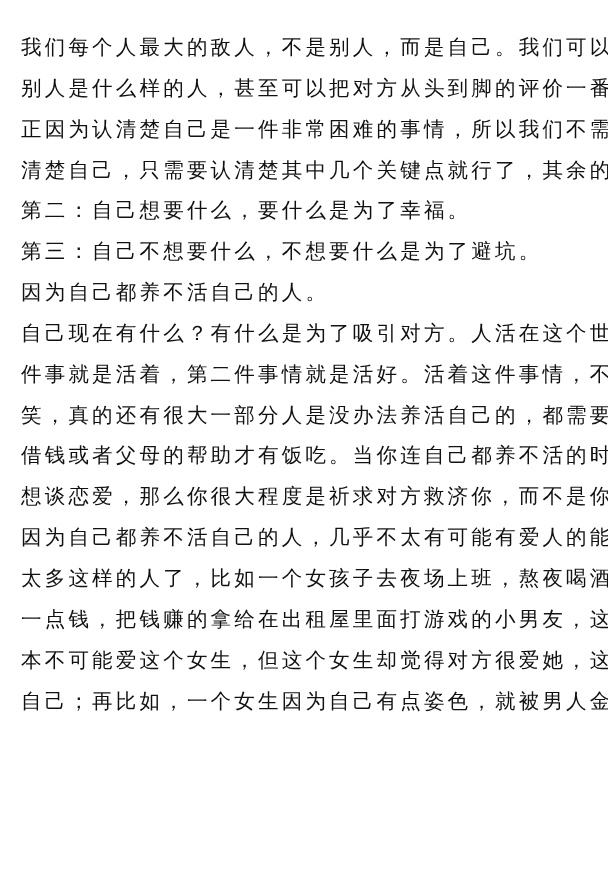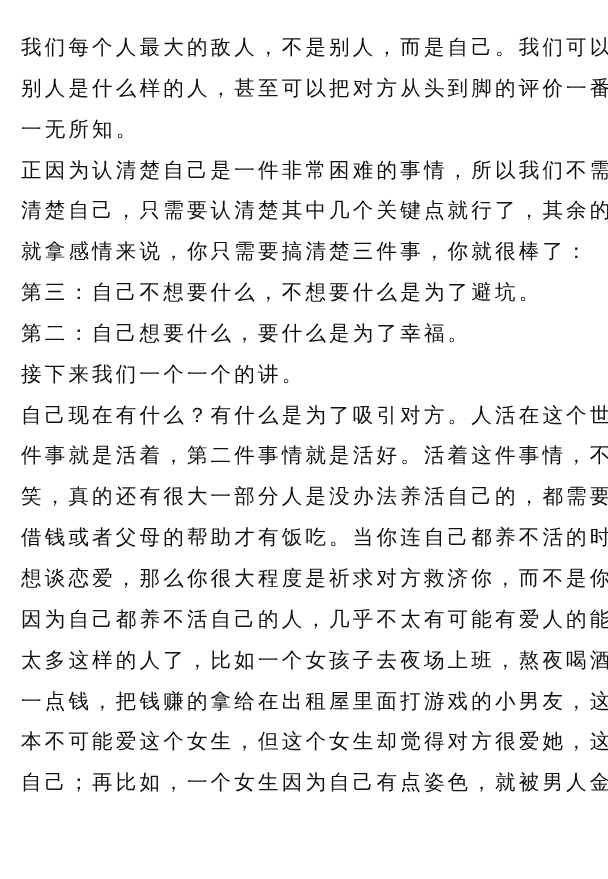--- a/index.html
+++ b/index.html
@@ -29,27 +29,25 @@
       white-space: nowrap;
       letter-spacing: 3.2px;
     }
   </style>
 </head>
 <body>
 
 <div class="doc">
   <span class="line">我们每个人最大的敌人，不是别人，而是自己。我们可以清楚的看清</span>
   <span class="line">别人是什么样的人，甚至可以把对方从头到脚的评价一番，却对自己</span>
-  <span class="line">一无所知。</span>
   <span class="line">正因为认清楚自己是一件非常困难的事情，所以我们不需要全面的认</span>
   <span class="line">清楚自己，只需要认清楚其中几个关键点就行了，其余的慢慢了解。</span>
-  <span class="line">就拿感情来说，你只需要搞清楚三件事，你就很棒了：</span>
+  <span class="line">第二：自己想要什么，要什么是为了幸福。</span>
   <span class="line">第三：自己不想要什么，不想要什么是为了避坑。</span>
-  <span class="line">第二：自己想要什么，要什么是为了幸福。</span>
-  <span class="line">接下来我们一个一个的讲。</span>
+  <span class="line">因为自己都养不活自己的人。</span>
   <span class="line">自己现在有什么？有什么是为了吸引对方。人活在这个世界上，第一</span>
   <span class="line">件事就是活着，第二件事情就是活好。活着这件事情，不要觉得很搞</span>
   <span class="line">笑，真的还有很大一部分人是没办法养活自己的，都需要靠贷款或者</span>
   <span class="line">借钱或者父母的帮助才有饭吃。当你连自己都养不活的时候，如果你</span>
   <span class="line">想谈恋爱，那么你很大程度是祈求对方救济你，而不是你真的爱对方。</span>
   <span class="line">因为自己都养不活自己的人，几乎不太有可能有爱人的能力。我见过</span>
   <span class="line">太多这样的人了，比如一个女孩子去夜场上班，熬夜喝酒拿健康赚了</span>
   <span class="line">一点钱，把钱赚的拿给在出租屋里面打游戏的小男友，这个小男友根</span>
   <span class="line">本不可能爱这个女生，但这个女生却觉得对方很爱她，这就是认不清</span>
   <span class="line">自己；再比如，一个女生因为自己有点姿色，就被男人金屋藏娇，一</span>

